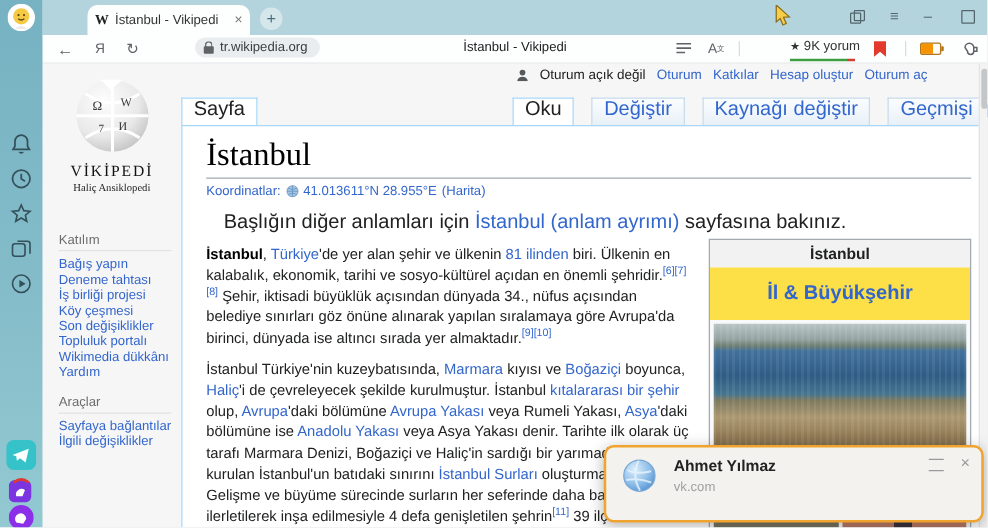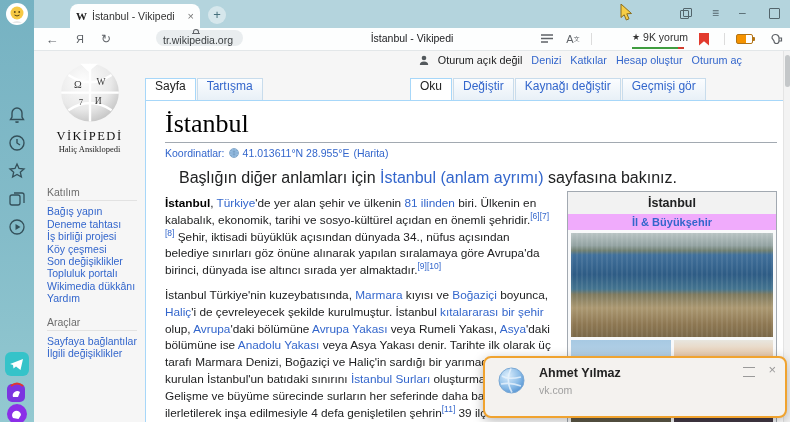--- a/index.html
+++ b/index.html
@@ -14,21 +14,21 @@
         border-radius:8px 8px 0 0;display:flex;align-items:center;padding:0 6px;box-sizing:border-box;z-index:2;}
   .btab-fav{font-family:"Liberation Serif",serif;font-weight:bold;font-size:11px;color:#222;margin-right:5px;}
   .btab-title{font-size:10.5px;color:#333;white-space:nowrap;overflow:hidden;text-overflow:ellipsis;flex:1;}
   .btab-close{color:#777;font-size:11px;margin-left:4px;cursor:default;}
   .newtab{position:absolute;left:174px;top:6px;width:18px;height:18px;border-radius:50%;
           background:rgba(255,255,255,.45);color:#46707d;font-size:13px;line-height:17px;text-align:center;}
   .winctl{position:absolute;top:4px;height:18px;display:flex;align-items:center;color:#53656c;font-size:12px;}
   .toolbar{position:absolute;left:34px;top:28px;width:756px;height:23px;background:#fdfefe;border-bottom:1px solid #e3e7e9;box-sizing:border-box;}
   .tb-icon{position:absolute;top:0;height:22px;display:flex;align-items:center;justify-content:center;color:#5f6368;}
   .urlpill{position:absolute;left:122px;top:2px;height:16px;background:#e9edef;border-radius:10px;
-           display:flex;align-items:center;padding:0 10px 0 7px;font-size:10.5px;color:#3c4043;flex-direction:column;}
+           display:flex;align-items:center;padding:0 10px 0 7px;font-size:10.5px;color:#3c4043;}
   .lock{width:8px;height:6px;background:#5f6368;border-radius:1px;position:relative;margin-right:5px;margin-top:3px;}
   .lock:before{content:"";position:absolute;left:1px;top:-4px;width:4px;height:4px;border:1.4px solid #5f6368;border-bottom:0;border-radius:3px 3px 0 0;}
   .wintitle{position:absolute;left:0;right:0;top:4px;text-align:center;font-size:10.5px;color:#202124;pointer-events:none;}
   .rating{position:absolute;left:598px;top:3px;display:flex;align-items:center;font-size:10.5px;color:#333;}
   .rating-bar{position:absolute;left:598px;top:19px;width:52px;height:2px;background:linear-gradient(90deg,#3f9d3f 0 88%,#d03f2f 88% 100%);}
   .vsep{position:absolute;top:5px;width:1px;height:12px;background:#dcdcdc;}
   .flagbm{width:10px;height:13px;background:#e23b2e;clip-path:polygon(0 0,100% 0,100% 100%,50% 68%,0 100%);}
   .battery{width:15px;height:8px;border:1px solid #b27416;border-radius:2px;position:relative;
            background:linear-gradient(90deg,#f59300 0 62%,#fff 62%);}
   .battery:after{content:"";position:absolute;right:-3px;top:2px;width:2px;height:4px;background:#b27416;border-radius:0 1px 1px 0;}
@@ -43,22 +43,22 @@
   .wlogo-title{font-family:"Liberation Serif",serif;font-size:12.5px;letter-spacing:1.5px;color:#111;margin-top:2px;}
   .wlogo-sub{font-family:"Liberation Serif",serif;font-size:8.5px;color:#222;}
   .wnav{position:absolute;left:13px;top:124px;width:96px;font-size:10.5px;line-height:12.4px;}
   .wnav a{display:block;color:#3366cc;text-decoration:none;}
   .wsec-title{color:#6d6d6d;margin:11px 0 4px;border-bottom:1px solid #e2e2e2;padding-bottom:2px;width:90px;}
   .personal{position:absolute;top:3px;right:48px;display:flex;gap:9px;align-items:center;font-size:10.8px;}
   .personal .plink{color:#3366cc;text-decoration:none;}
   .not-logged{color:#202122;}
   .tabs-left{position:absolute;left:111px;top:27px;height:22px;display:flex;}
   .tabs-right{position:absolute;left:376px;top:27px;height:22px;display:flex;}
-  .tabs-left a,.tabs-right a{padding:0 9px 0;font-size:12px;color:#3366cc;text-decoration:none;white-space:nowrap;
-      background:linear-gradient(#fbfdff,#e8f0f7);border:1px solid #c8dcec;border-bottom:0;margin-right:1px;box-sizing:border-box;height:22px;}
+  .tabs-left a,.tabs-right a{padding:0 9px 0;font-size:16px;color:#3366cc;text-decoration:none;white-space:nowrap;
+      background:linear-gradient(#fbfdff,#e8f0f7);border:1px solid #c8dcec;border-bottom:0;margin-right:14px;box-sizing:border-box;height:22px;}
   .tabs-left a:first-child,.tabs-right a:first-child{background:#fff;color:#222;border-color:#a7d7f9;}
   .wsearch{position:absolute;left:584px;top:30px;width:150px;height:19px;}
   .wsearch input{width:100%;height:100%;box-sizing:border-box;border:1px solid #a2a9b1;border-radius:2px;
       font-size:10.8px;padding:0 20px 0 6px;color:#333;font-family:"Liberation Sans",sans-serif;}
   .wsearch input::placeholder{color:#8a9097;}
   .mag{position:absolute;right:5px;top:4px;width:10px;height:10px;}
   .content{position:absolute;left:111px;top:49px;right:7px;bottom:0;background:#fff;
            border-left:1px solid #a7d7f9;border-top:1px solid #a7d7f9;
            padding:4px 6px 0 19px;overflow:hidden;font-size:11.8px;color:#202122;}
   .content h1{font-family:"Liberation Serif",serif;font-size:26px;font-weight:normal;margin:4px 0 0;
@@ -66,21 +66,21 @@
   .tagrow{display:flex;justify-content:space-between;align-items:center;margin-top:4px;font-size:11px;color:#54595d;}
   .coords{display:flex;gap:4px;align-items:center;font-size:10.5px;}
   .coords a{color:#3366cc;text-decoration:none;}
   .hatnote{font-size:16px;margin:10px 0 2px 14px;}
   .content p{line-height:16.8px;margin:8px 0;}
   .wlink{color:#3366cc;text-decoration:none;}
   sup.ref{color:#3366cc;font-size:8.5px;line-height:0;}
   b{color:#000;}
   .infobox{float:right;width:210px;margin:2px 0 8px 12px;border:1px solid #a2a9b1;background:#f8f9fa;box-sizing:border-box;}
   .ib-title{text-align:center;font-weight:bold;font-size:12.5px;padding:4px 2px;background:#f2f2f2;}
-  .ib-sub{text-align:center;font-weight:bold;font-size:11px;padding:2px;background:#f0abfc;}
+  .ib-sub{text-align:center;font-weight:bold;font-size:16px;padding:12px;background:#fde047;}
   .ib-sub a{color:#3366cc;text-decoration:none;}
   .ib-imgs{padding:3px;}
   .img-aerial{height:104px;background:
       repeating-linear-gradient(90deg,rgba(255,255,255,.07) 0 2px,transparent 2px 5px),
       linear-gradient(180deg,#b9c4c4 0,#93a3a2 12%,#6f7f72 17%,#41709b 21%,#2e5c85 40%,#44748f 54%,#7e7a5f 59%,#ab9871 72%,#8d7752 88%,#7a6848 100%);}
   .ib-row{display:flex;gap:3px;margin-top:3px;}
   .ib-row>div{flex:1;height:84px;}
   .img-hagia{background:
       radial-gradient(circle at 48% 44%,#6f6f63 0 16%,rgba(0,0,0,0) 17%),
       linear-gradient(180deg,#a7c9e3 0,#c4d9ea 38%,#8c8a74 50%,#6f6a57 72%,#5c5745 100%);}
@@ -246,30 +246,29 @@
         </div>
     </div>
 
     <div class="personal" data-interactable="false">
       <svg width="10" height="10" viewBox="0 0 10 10" data-interactable="false">
         <circle cx="5" cy="3" r="2.3" fill="#54595d"></circle>
           <path d="M0.8 10 a4.2 3.6 0 0 1 8.4 0 z" fill="#54595d"></path>
         </svg>
       <span class="not-logged" data-interactable="false">Oturum açık değil</span>
       <span style="display:flex;gap:9px" data-interactable="false">
-          <a class="plink" data-interactable="true">Denizi</a>
+          <a class="plink" data-interactable="true">Oturum</a>
           <a class="plink" data-interactable="true">Katkılar</a>
           <a class="plink" data-interactable="true">Hesap oluştur</a>
           <a class="plink" data-interactable="true">Oturum aç</a>
         </span>
     </div>
 
     <div class="tabs-left" data-interactable="false">
         <a data-interactable="true">Sayfa</a>
-        <a data-interactable="true">Tartışma</a>
       </div>
     <div class="tabs-right" data-interactable="false">
         <a data-interactable="true">Oku</a>
         <a data-interactable="true">Değiştir</a>
         <a data-interactable="true">Kaynağı değiştir</a>
         <a data-interactable="true">Geçmişi gör</a>
       </div>
 
 
     <div class="content" data-interactable="false">

